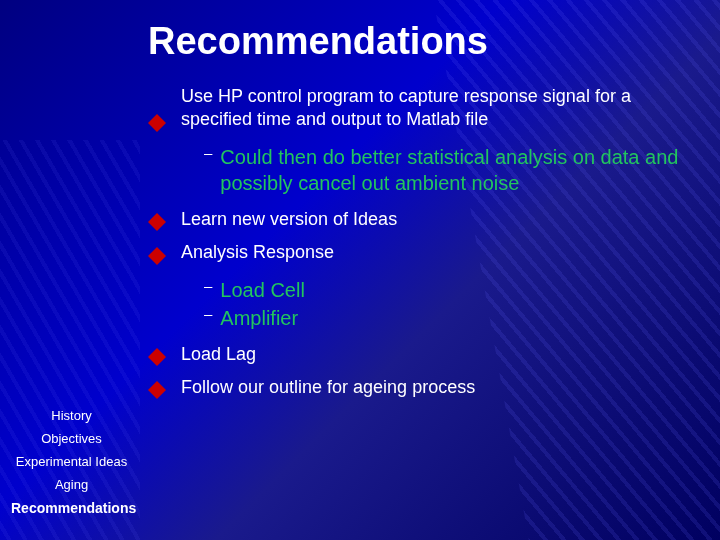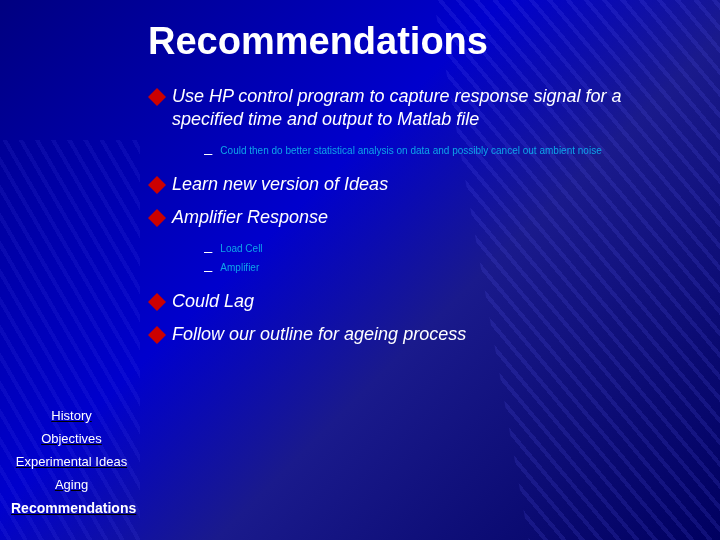--- a/index.html
+++ b/index.html
@@ -64,21 +64,20 @@
     .sidebar {
       width: 138px;
       display: flex;
       flex-direction: column;
       justify-content: flex-end;
       padding-bottom: 20px;
       padding-left: 5px;
       flex-shrink: 0;
       position: relative;
       z-index: 2;
-      text-decoration: underline;
     }
 
     .sidebar-item {
       font-size: 13px;
       color: #ffffff;
       padding: 4px 6px;
       cursor: pointer;
       text-align: center;
     }
 
@@ -105,24 +104,23 @@
     }
 
     .content-area {
       display: flex;
       flex-direction: column;
       gap: 6px;
     }
 
     .bullet-item {
       display: flex;
-      align-items: flex-start;
-      gap: 6px;
+      align-items: flex-end;
+      gap: 15px;
       margin-bottom: 4px;
-      font-style: italic;
     }
 
     .bullet-icon {
       width: 18px;
       height: 18px;
       flex-shrink: 0;
       margin-top: 3px;
     }
 
     .bullet-icon svg {
@@ -144,22 +142,22 @@
       margin-bottom: 2px;
     }
 
     .sub-bullet-dash {
       color: #ffffff;
       font-size: 15px;
       flex-shrink: 0;
     }
 
     .sub-bullet-text {
-      color: #0ea5e9;
-      font-size: 10px;
+      color: #22c55e;
+      font-size: 20px;
       line-height: 1.3;
     }
 
     .sub-bullets-group {
       margin-left: 28px;
       margin-top: 2px;
       margin-bottom: 4px;
     }
   </style>
 </head>
@@ -215,40 +213,40 @@
         </div>
         <span class="bullet-text">Learn new version of Ideas</span>
       </div>
 
       <div class="bullet-item">
         <div class="bullet-icon">
           <svg viewBox="0 0 18 18" xmlns="http://www.w3.org/2000/svg">
             <polygon points="0,9 9,0 18,9 9,18" fill="#cc0000"></polygon>
           </svg>
         </div>
-        <span class="bullet-text">Amplifier Response</span>
+        <span class="bullet-text">Analysis Response</span>
       </div>
       <div class="sub-bullets-group">
         <div class="sub-bullet">
           <span class="sub-bullet-dash">–</span>
           <span class="sub-bullet-text">Load Cell</span>
         </div>
         <div class="sub-bullet">
           <span class="sub-bullet-dash">–</span>
           <span class="sub-bullet-text">Amplifier</span>
         </div>
       </div>
 
       <div class="bullet-item">
         <div class="bullet-icon">
           <svg viewBox="0 0 18 18" xmlns="http://www.w3.org/2000/svg">
             <polygon points="0,9 9,0 18,9 9,18" fill="#cc0000"></polygon>
           </svg>
         </div>
-        <span class="bullet-text">Could Lag</span>
+        <span class="bullet-text">Load Lag</span>
       </div>
 
 
       <div class="bullet-item">
         <div class="bullet-icon">
           <svg viewBox="0 0 18 18" xmlns="http://www.w3.org/2000/svg">
             <polygon points="0,9 9,0 18,9 9,18" fill="#cc0000"></polygon>
           </svg>
         </div>
         <span class="bullet-text">Follow our outline for ageing process</span>

